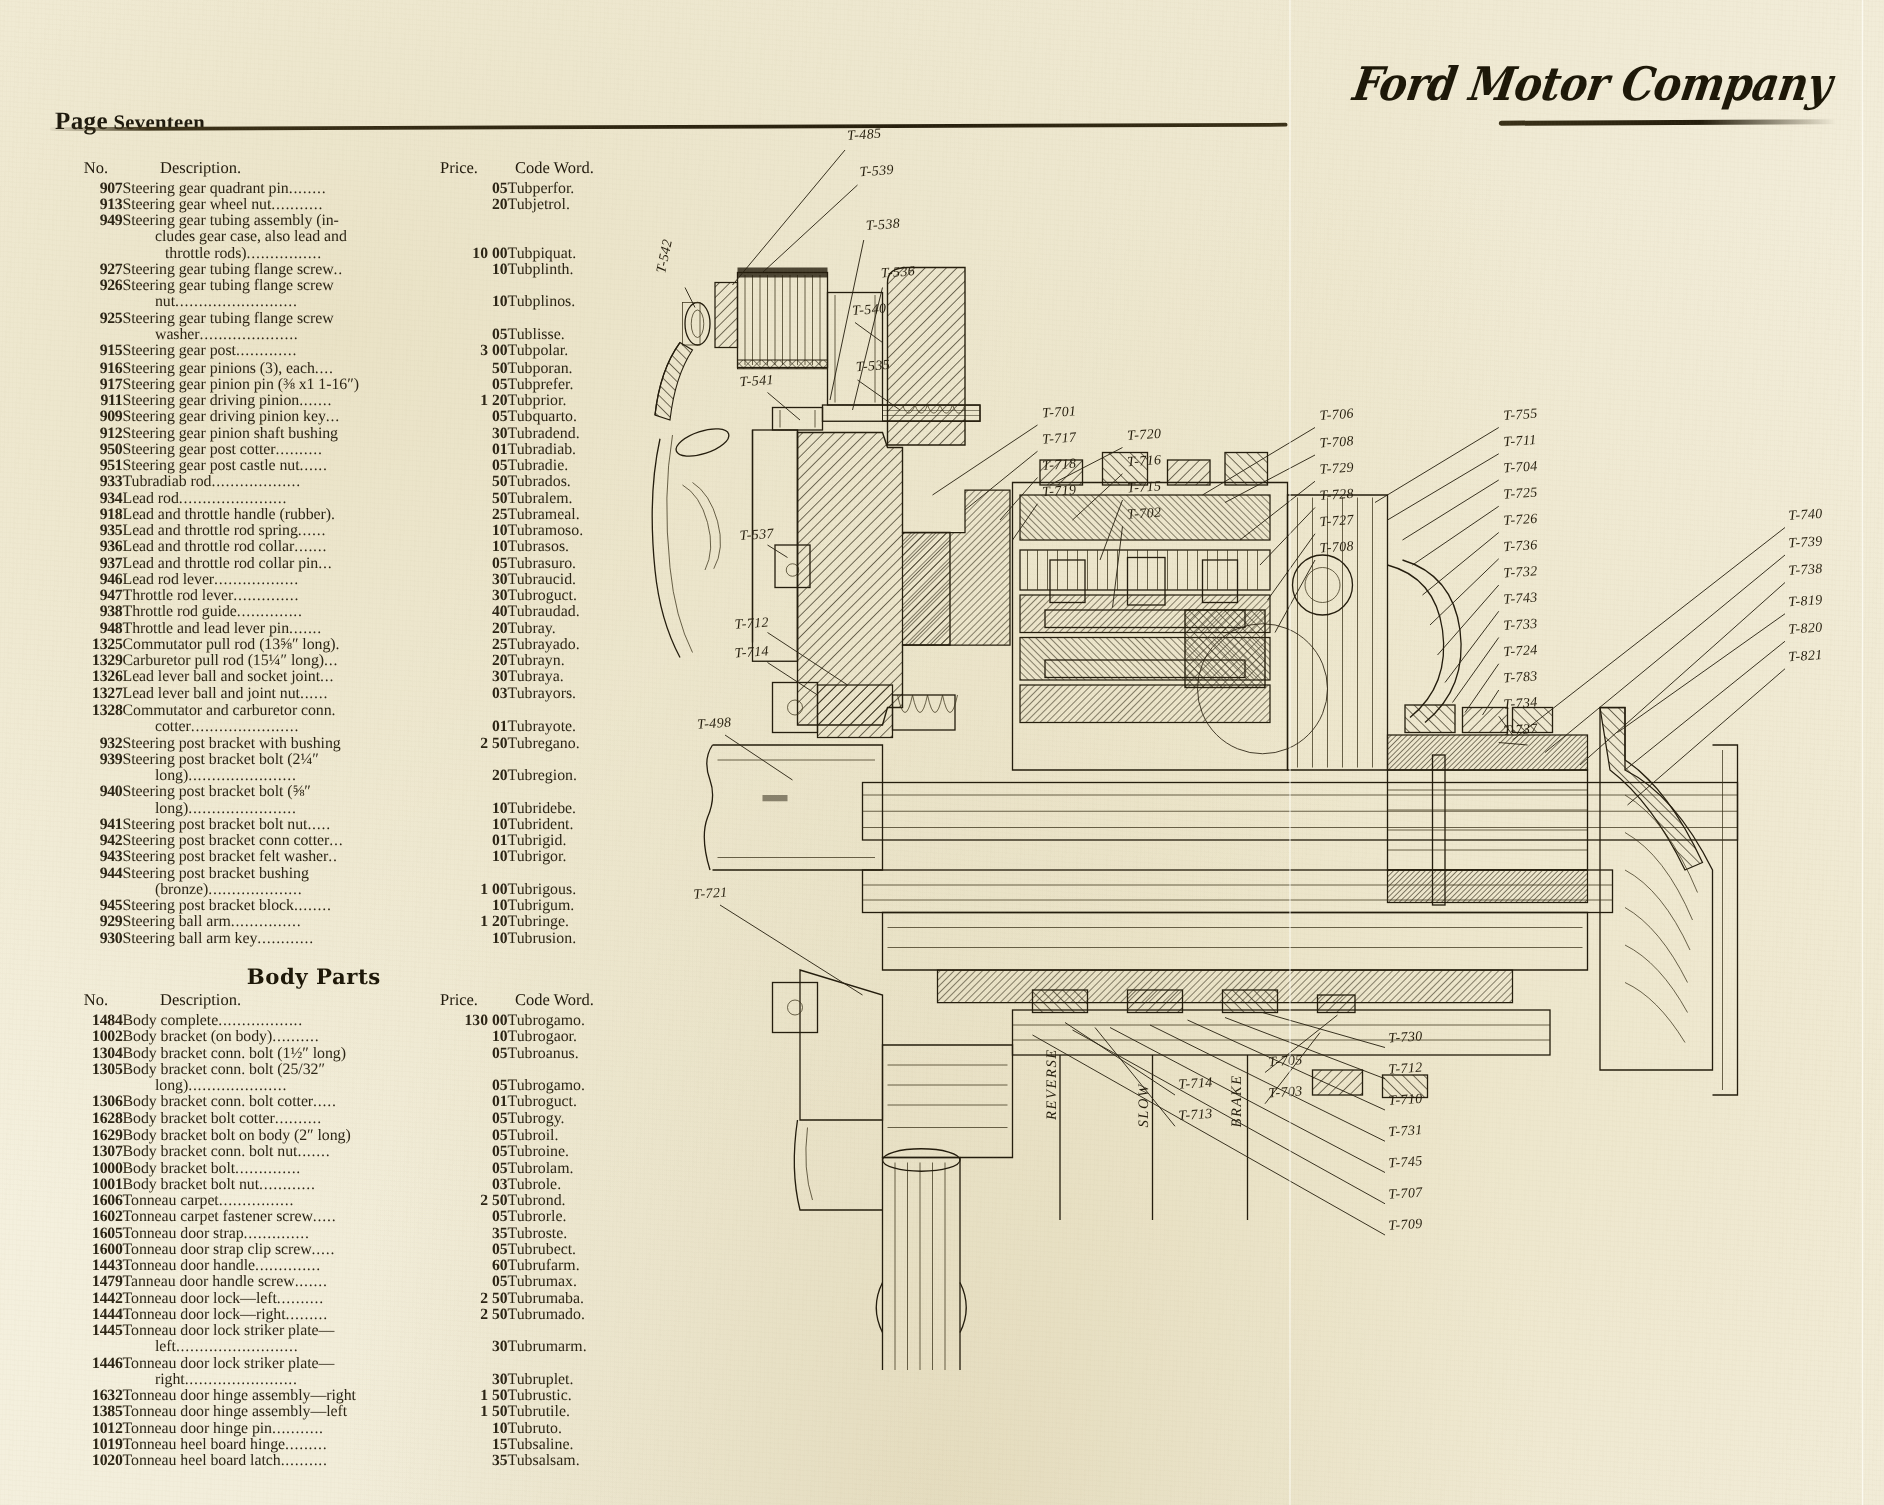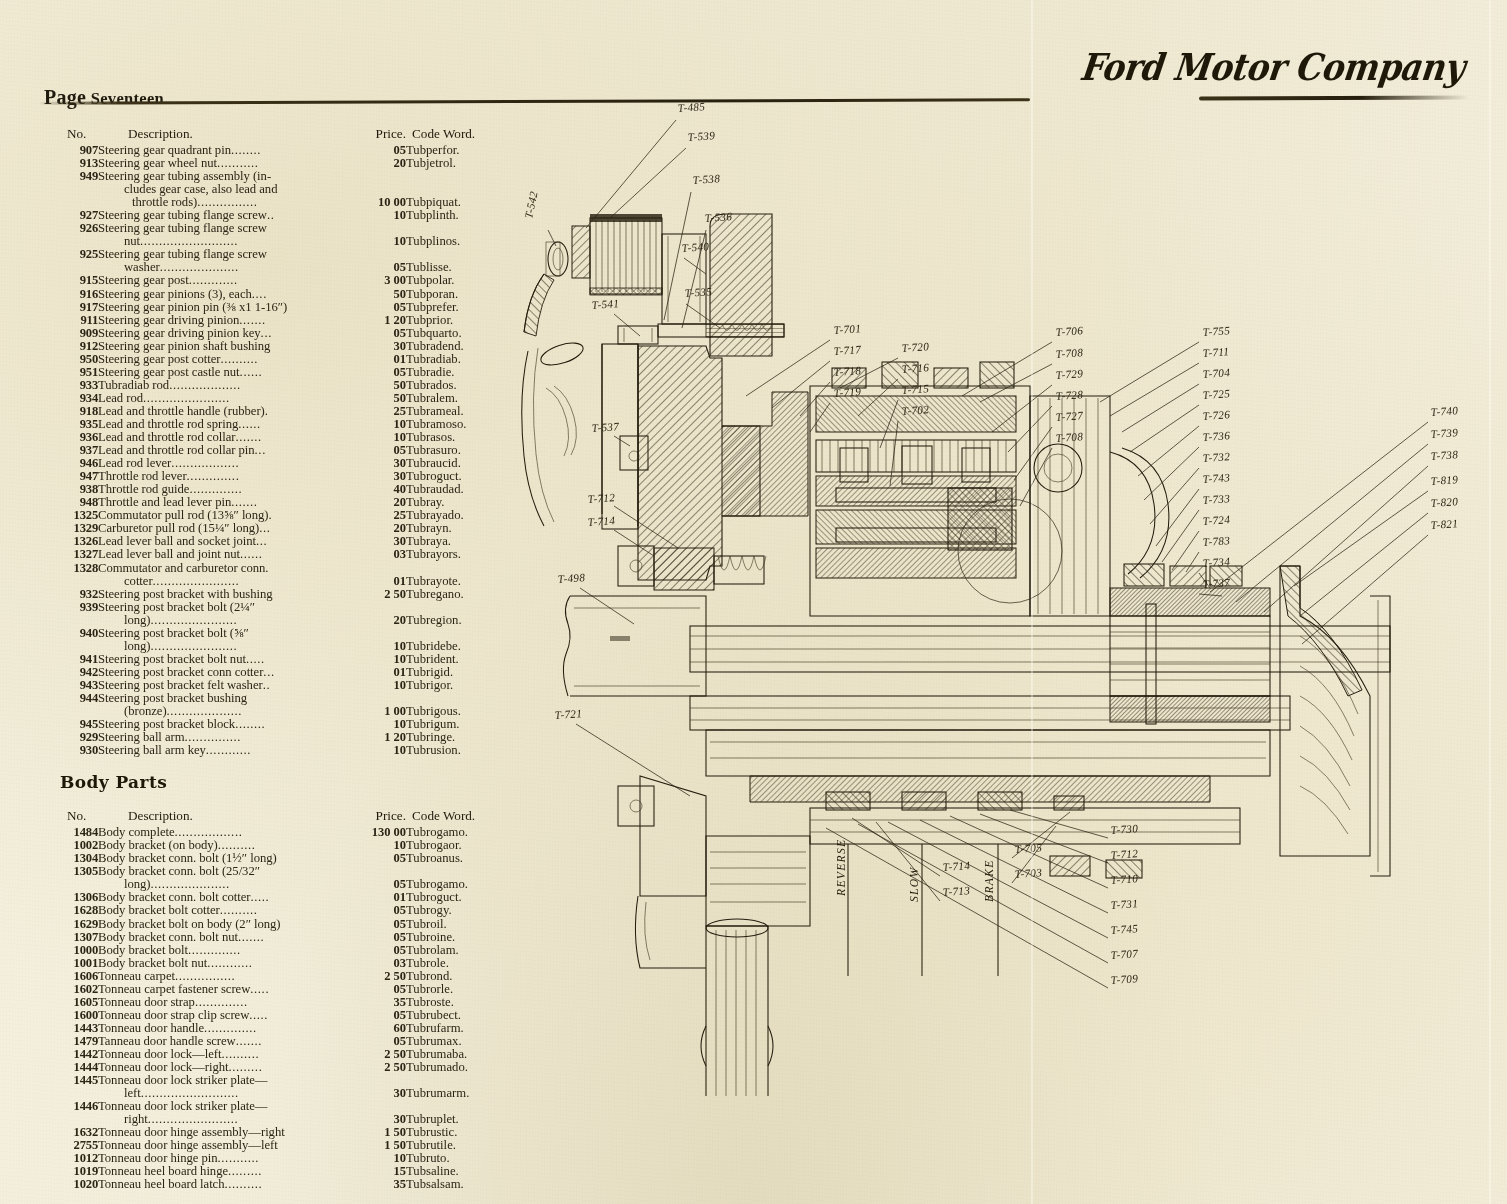--- a/index.html
+++ b/index.html
@@ -74,21 +74,21 @@
     position: absolute; left: 60px; top: 126px; width: 442px;
   }
   .tbl { width: 100%; border-collapse: collapse; }
   .hdr td {
     font-size: 13.2px; font-weight: normal;
     padding: 0 0 2px 0; color: #20190c;
     font-family: "Liberation Serif", serif;
   }
   .hdr .c-no     { width: 34px; text-align: left; padding-left: 7px; }
   .hdr .c-desc   { text-align: left; padding-left: 30px; }
-  .hdr .c-price  { width: 56px; text-align: right; padding-left: 2px;}
+  .hdr .c-price  { width: 56px; text-align: left; padding-left: 2px;}
   .hdr .c-code   { width: 96px; text-align: left; padding-left: 6px;}
 
   tr.row td { vertical-align: top; padding: 0; line-height: 13.05px; }
   td.no {
     width: 38px; text-align: right; padding-right: 4px;
     font-weight: bold; font-size: 12.6px; letter-spacing: -0.2px;
   }
   td.desc {
     font-size: 12.7px; letter-spacing: -0.05px;
     white-space: nowrap; padding-left: 2px;
@@ -97,25 +97,25 @@
     width: 54px; text-align: right; font-weight: bold;
     font-size: 12.5px; padding-right: 7px; white-space: nowrap;
   }
   td.code { font-size: 12.7px; white-space: nowrap; padding-left: 1px; }
   .dots { letter-spacing: 0.6px; }
   .ind { display:inline-block; }
   .ind1 { padding-left: 26px; }
   .ind2 { padding-left: 34px; }
 
   #body-parts-title {
-    text-align: left;
+    text-align: center;
     font-family: "DejaVu Serif", serif;
     font-weight: bold; font-size: 17px;
     letter-spacing: 0.4px;
-    margin: 15px 0 16px 0;
+    margin: 15px 0 0 0;
     color: #1d1708;
     padding-right: 60px;
   }
 
   
   #diagram {
     position: absolute; left: 510px; top: 96px; width: 997px; height: 1000px;
   }
   #diagram svg { display: block; }
   .lbl {
@@ -592,21 +592,21 @@
           <td class="price">30</td>
           <td class="code">Tubruplet.</td>
         </tr>
         <tr class="row">
           <td class="no">1632</td>
           <td class="desc"><span class="ind">Tonneau door hinge assembly—right</span></td>
           <td class="price">1 50</td>
           <td class="code">Tubrustic.</td>
         </tr>
         <tr class="row">
-          <td class="no">2755</td>
+          <td class="no">1385</td>
           <td class="desc"><span class="ind">Tonneau door hinge assembly—left</span></td>
           <td class="price">1 50</td>
           <td class="code">Tubrutile.</td>
         </tr>
         <tr class="row">
           <td class="no">1012</td>
           <td class="desc"><span class="ind">Tonneau door hinge pin</span><span class="dots">...........</span></td>
           <td class="price">10</td>
           <td class="code">Tubruto.</td>
         </tr>

